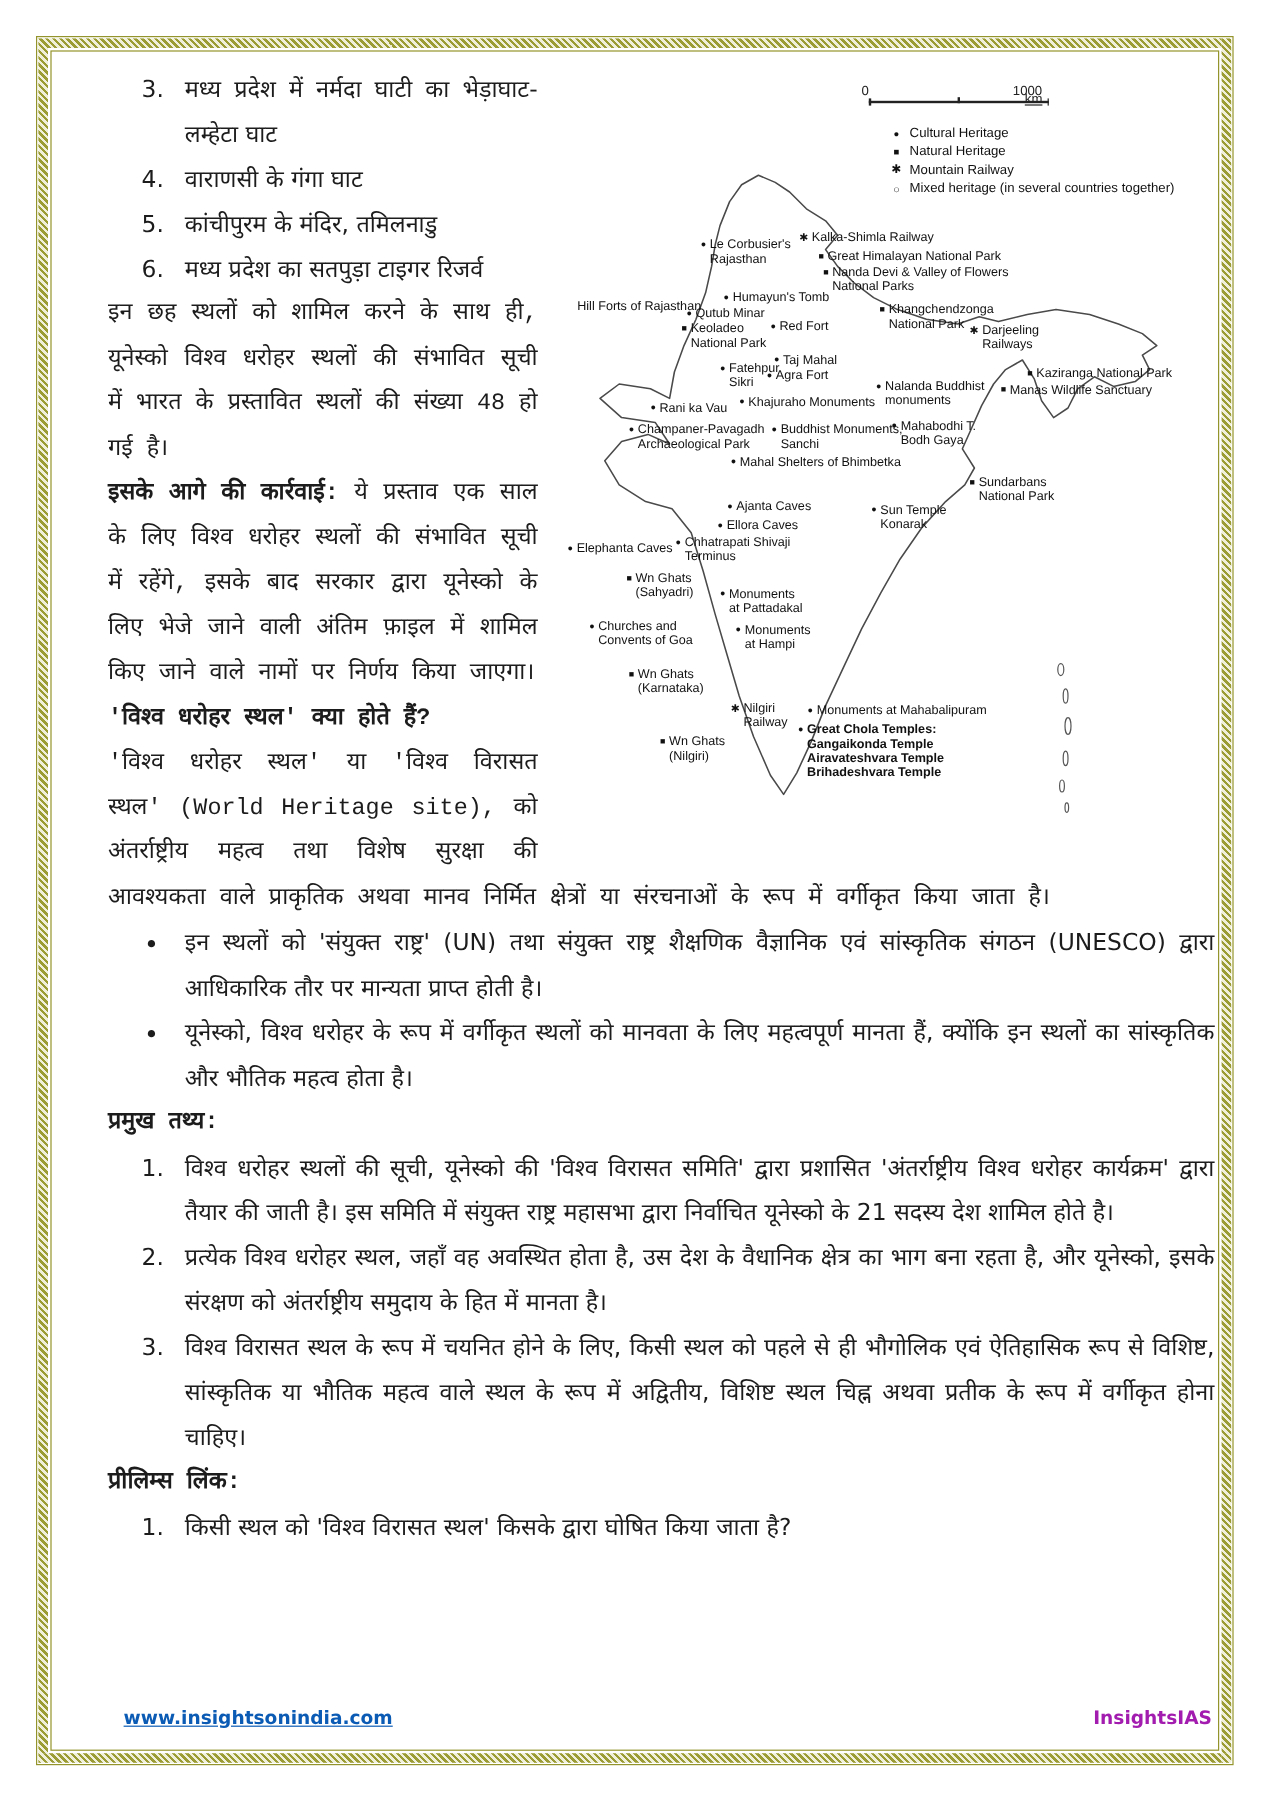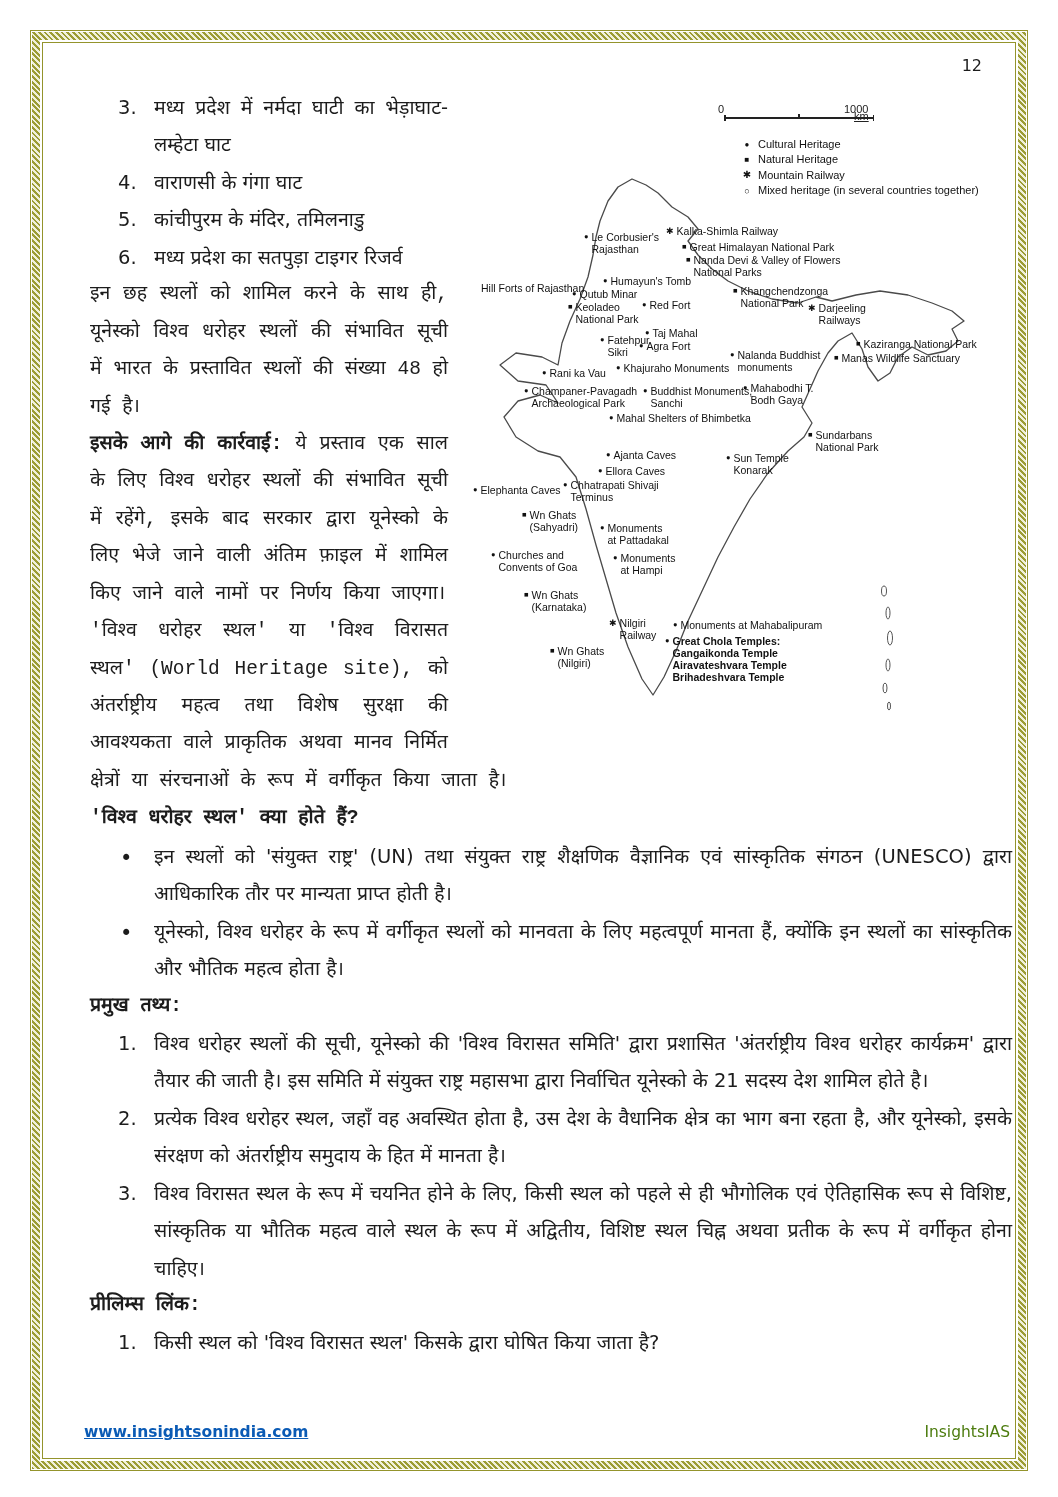--- a/index.html
+++ b/index.html
@@ -45,35 +45,34 @@
   .legend-marker.g-star { font-size:10px; }
   .legend-marker.g-ring { font-size:9px; }
 
   .labels { position:absolute; inset:0; }
   .map-label { position:absolute; font-size:10.5px; line-height:1.15; color:#111; display:flex; gap:3px; align-items:flex-start; }
   .map-label.bold { font-weight:bold; }
   .map-label-text { white-space:pre-line; }
   .map-marker { font-size:7.5px; line-height:12px; }
   .map-marker.g-star { font-size:9px; }
 
-  .footer { position:absolute; left:84px; right:48px; bottom:56px; display:flex; justify-content:space-between;
+  .footer { position:absolute; left:103px; right:48px; bottom:56px; display:flex; justify-content:space-between;
             align-items:baseline; font-size:15.5px;gap:39px; }
   .site { color:#0b5bb5; font-weight:bold; text-decoration:underline; cursor:pointer; }
-  .brand { color:#4d7c0f; font-weight:normal; }
+  .brand { color:#a21caf; font-weight:bold; }
 </style>
 </head>
 <body>
 
 <div class="sheet">
   <div class="frame-outer"></div>
   <div class="frame-band"></div>
   <div class="frame-inner"></div>
 
   <div class="content">
-    <div class="page-num">12</div>
 
     <div class="flow">
 
       <figure class="map">
         <svg viewBox="0 0 552 655" width="552" height="655" aria-hidden="true">
           <path d="M 140 132 L 148 112 L 158 98 L 172 90 L 186 96 L 198 104 L 212 118 L 228 128 L 238 140
             L 228 152 L 238 166 L 252 180 L 268 192 L 288 202 L 312 210 L 338 214 L 356 208 L 372 212
             L 396 206 L 420 202 L 448 206 L 472 214 L 492 222 L 504 232
             L 492 240 L 498 252 L 486 262 L 468 266 L 452 258 L 438 268 L 430 284 L 418 292 L 408 278 L 402 260 L 392 244
             L 378 252 L 368 264 L 358 282 L 350 300 L 342 318 L 352 334 L 344 348
@@ -300,23 +299,23 @@
           <div class="li-row"><span class="li-marker">3.</span><span class="li-text">मध्य प्रदेश में नर्मदा घाटी का भेड़ाघाट-लम्हेटा घाट</span></div>
           <div class="li-row"><span class="li-marker">4.</span><span class="li-text">वाराणसी के गंगा घाट</span></div>
           <div class="li-row"><span class="li-marker">5.</span><span class="li-text">कांचीपुरम के मंदिर, तमिलनाडु</span></div>
           <div class="li-row"><span class="li-marker">6.</span><span class="li-text">मध्य प्रदेश का सतपुड़ा टाइगर रिजर्व</span></div>
         </div>
 
       <p class="para">इन छह स्थलों को शामिल करने के साथ ही, यूनेस्को विश्व धरोहर स्थलों की संभावित सूची में भारत के प्रस्तावित स्थलों की संख्या 48 हो गई है।</p>
 
       <p class="para"><span class="bold">इसके आगे की कार्रवाई:</span><span> ये प्रस्ताव एक साल के लिए विश्व धरोहर स्थलों की संभावित सूची में रहेंगे, इसके बाद सरकार द्वारा यूनेस्को के लिए भेजे जाने वाली अंतिम फ़ाइल में शामिल किए जाने वाले नामों पर निर्णय किया जाएगा।</span></p>
 
+      <p class="para bold">'विश्व धरोहर स्थल' क्या होते हैं?</p>
+
       <p class="para">'विश्व धरोहर स्थल' या 'विश्व विरासत स्थल' (World Heritage site), को अंतर्राष्ट्रीय महत्व तथा विशेष सुरक्षा की आवश्यकता वाले प्राकृतिक अथवा मानव निर्मित क्षेत्रों या संरचनाओं के रूप में वर्गीकृत किया जाता है।</p>
-
-      <p class="para bold">'विश्व धरोहर स्थल' क्या होते हैं?</p>
 
       <div class="list bullets">
           <div class="li-row"><span class="li-marker">•</span><span class="li-text">इन स्थलों को 'संयुक्त राष्ट्र' (UN) तथा  संयुक्त राष्ट्र शैक्षणिक वैज्ञानिक एवं सांस्कृतिक संगठन (UNESCO) द्वारा आधिकारिक तौर पर मान्यता प्राप्त होती है।</span></div>
           <div class="li-row"><span class="li-marker">•</span><span class="li-text">यूनेस्को, विश्व धरोहर के रूप में वर्गीकृत स्थलों को मानवता के लिए महत्वपूर्ण मानता हैं, क्योंकि इन स्थलों का सांस्कृतिक और भौतिक महत्व होता है।</span></div>
         </div>
 
       <p class="para bold">प्रमुख तथ्य:</p>
 
       <div class="list">
           <div class="li-row"><span class="li-marker">1.</span><span class="li-text">विश्व धरोहर स्थलों की सूची, यूनेस्को की 'विश्व विरासत समिति' द्वारा प्रशासित 'अंतर्राष्ट्रीय विश्व धरोहर कार्यक्रम'  द्वारा तैयार की जाती है। इस समिति में संयुक्त राष्ट्र महासभा द्वारा निर्वाचित यूनेस्को के 21 सदस्य देश शामिल होते है।</span></div>

